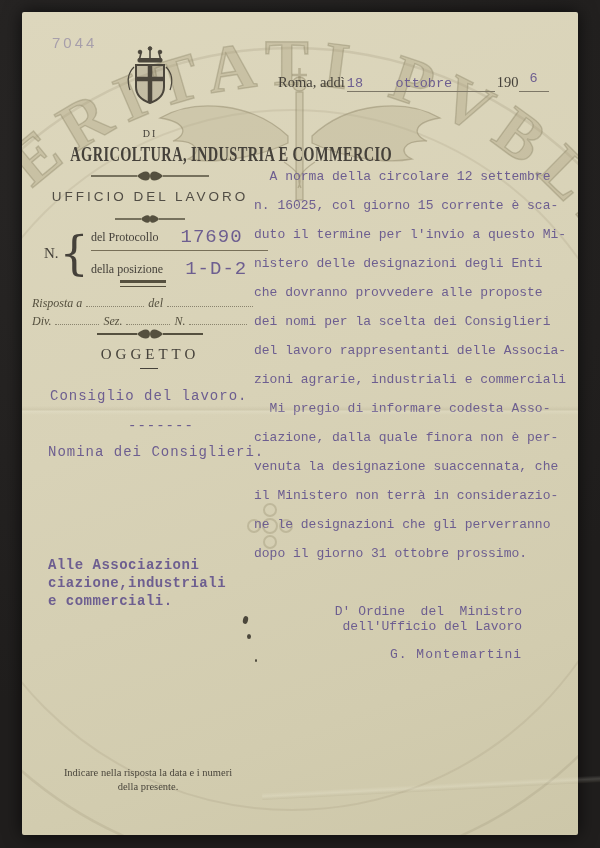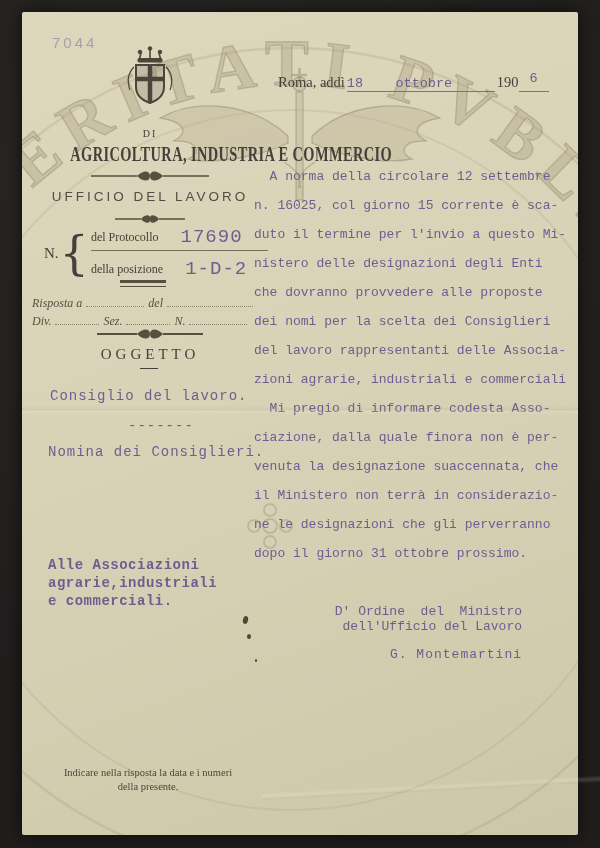--- a/index.html
+++ b/index.html
@@ -225,21 +225,21 @@
 
     <div class="col-center oggetto printed">OGGETTO</div>
     <div class="oggetto-dash"></div>
 
     <div class="subject1 typed">Consiglio del lavoro.</div>
     <div class="subject-sep typed">-------</div>
     <div class="subject2 typed">Nomina dei Consiglieri.</div>
 
     <div class="recipient typed">
       <div>Alle Associazioni</div>
-      <div>agrarie,industriali</div>
+      <div>ciazione,industriali</div>
       <div>e commerciali.</div>
     </div>
 
     <div class="dateline">
       <span class="place printed">Roma, addì</span>
       <span class="date-blank typed">18    ottobre</span>
       <span class="year-printed printed">190</span>
       <span class="year-blank typed"><i>6</i></span>
     </div>
 

